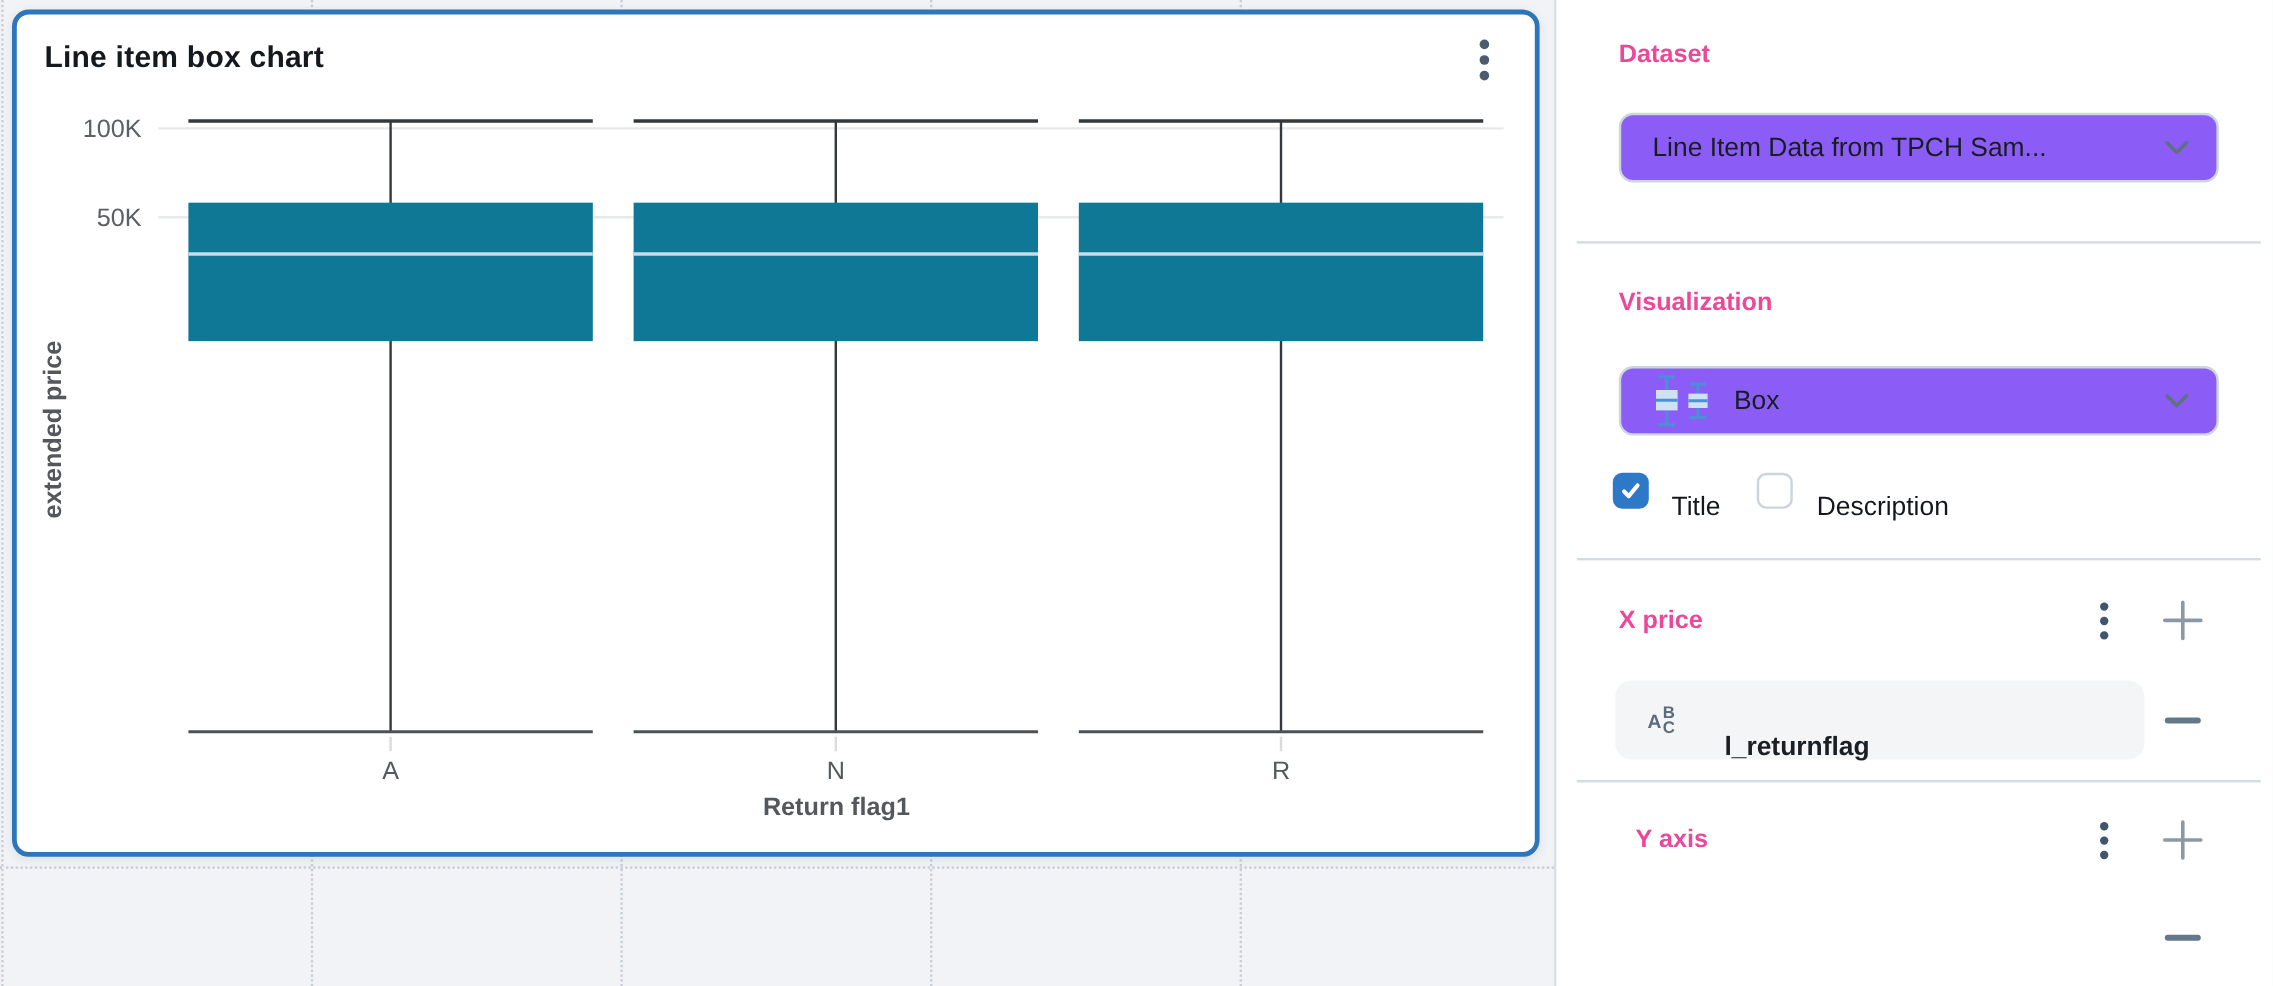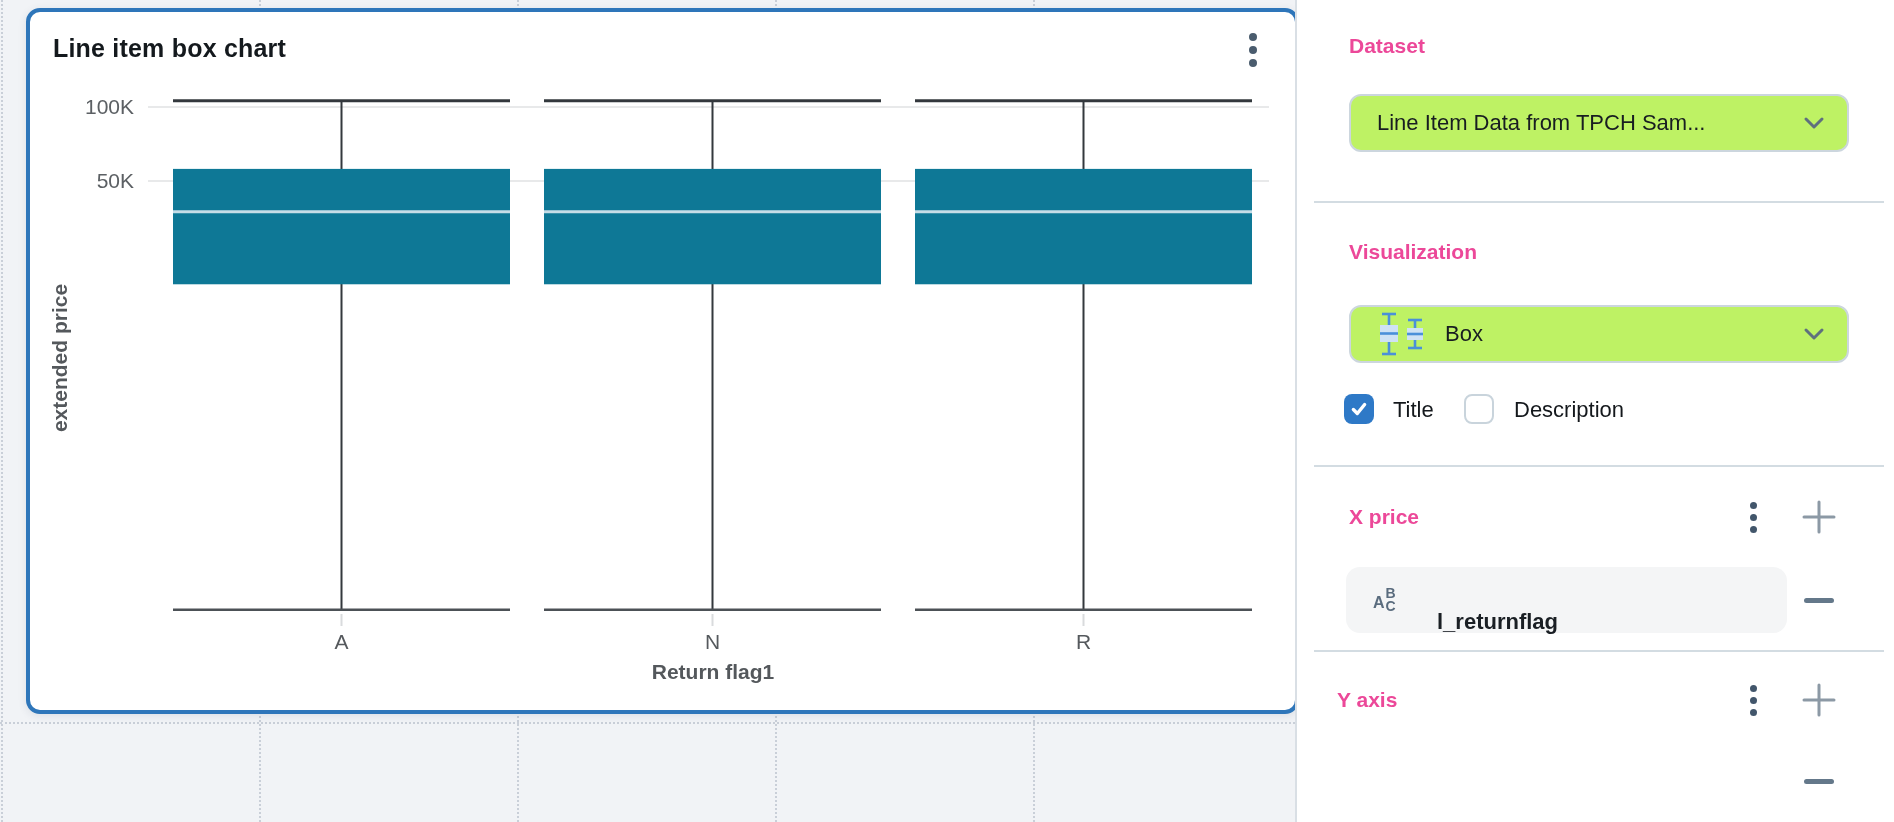--- a/index.html
+++ b/index.html
@@ -7,21 +7,21 @@
   body { font-family:"Liberation Sans", sans-serif; background:#f1f3f6; position:relative; }
 
   
   .grid-vline { position:absolute; top:0; bottom:0; width:0; border-left:2px dotted #c9cfd8; z-index:0; }
   .grid-hline { position:absolute; left:0; width:1295px; height:0; border-top:2px dotted #c9cfd8; z-index:0; }
 
   
   .chart-card {
     position:absolute; left:10px; top:8px; width:1273px; height:706px;
     background:#ffffff; border:4px solid #2e76ba; border-radius:14px;
-    box-shadow:0 2px 8px rgba(40,60,90,.10); z-index:2;margin-left:16px;
+    box-shadow:0 2px 8px rgba(40,60,90,.10); z-index:2;
   }
   .card-inner { position:absolute; left:-4px; top:-4px; width:1273px; height:706px; }
   .card-title {
     position:absolute; left:27px; top:26px; font-size:25px; font-weight:bold;
     color:#14191d; letter-spacing:.2px;
   }
   .card-kebab {
     position:absolute; left:1209px; top:18px; width:36px; height:48px;
     display:flex; flex-direction:column; align-items:center; justify-content:center; gap:5px;
     cursor:pointer; border-radius:6px;
@@ -32,32 +32,32 @@
   
   .panel {
     position:absolute; left:1295px; top:0; width:599px; height:822px;
     background:#ffffff; border-left:2px solid #d9dfe5; z-index:3;
   }
   .section-label { position:absolute; font-size:21px; font-weight:bold; color:#ec4899; }
   .divider { position:absolute; left:17px; width:570px; height:2px; background:#d3dce2; }
 
   .select-control {
     position:absolute; left:52px; width:500px; height:58px;
-    border:2px solid #ccd6de; border-radius:12px; background:#bef264;
+    border:2px solid #ccd6de; border-radius:12px; background:#8b5cf6;
     display:flex; align-items:center; padding:0 22px 0 26px; cursor:pointer;
   }
   .select-control .value { font-size:22px; color:#181d21; flex:1 1 auto; white-space:nowrap; overflow:hidden; }
   .chevron { flex:0 0 auto; margin-left:12px; }
 
   .viz-icon { flex:0 0 auto; margin-right:18px; display:block; }
 
   .checkbox { position:absolute; width:30px; height:30px; border-radius:8px; cursor:pointer; }
   .checkbox.checked { background:#2e79c7; display:flex; align-items:center; justify-content:center; }
   .checkbox.unchecked { background:#fff; border:2px solid #c9d4dc; }
-  .checkbox-label { position:absolute; font-size:22px; color:#14181c; }
+  .checkbox-label { position:absolute; font-size:22px; color:#14181c;margin-top:12px; }
 
   .icon-kebab { position:absolute; width:30px; height:44px; display:flex; flex-direction:column;
     align-items:center; justify-content:center; gap:5px; cursor:pointer; border-radius:6px; }
   .icon-kebab i { width:7px; height:7px; border-radius:50%; background:#42566b; }
   .icon-plus { position:absolute; width:36px; height:36px; cursor:pointer; }
   .icon-minus { position:absolute; width:30px; height:5px; border-radius:2.5px; background:#64788a; cursor:pointer; }
 
   .field-pill {
     position:absolute; left:49px; width:441px; height:66px; background:#f4f5f6;
     border-radius:14px; display:flex; align-items:center; padding:0 20px 0 27px; cursor:grab;
@@ -179,21 +179,21 @@
         <span>B</span>
         <span>C</span>
       </span>
     </span>
     <span class="field-name">l_returnflag</span>
   </div>
   <div class="icon-minus" style="left:507px; top:598px"></div>
 
   <div class="divider" style="top:650px"></div>
 
-  <div class="section-label" style="left:40px; top:688px">Y axis</div>
+  <div class="section-label" style="left:66px; top:688px">Y axis</div>
   <div class="icon-kebab" style="left:441px; top:678px">
     <i></i>
       <i></i>
       <i></i>
   </div>
   <svg class="icon-plus" style="left:504px; top:682px" viewBox="0 0 36 36">
     <path d="M18 3 V33 M3 18 H33" stroke="#8c99a5" stroke-width="3" fill="none" stroke-linecap="round"></path>
   </svg>
   <div class="icon-minus" style="left:507px; top:779px"></div>
 

